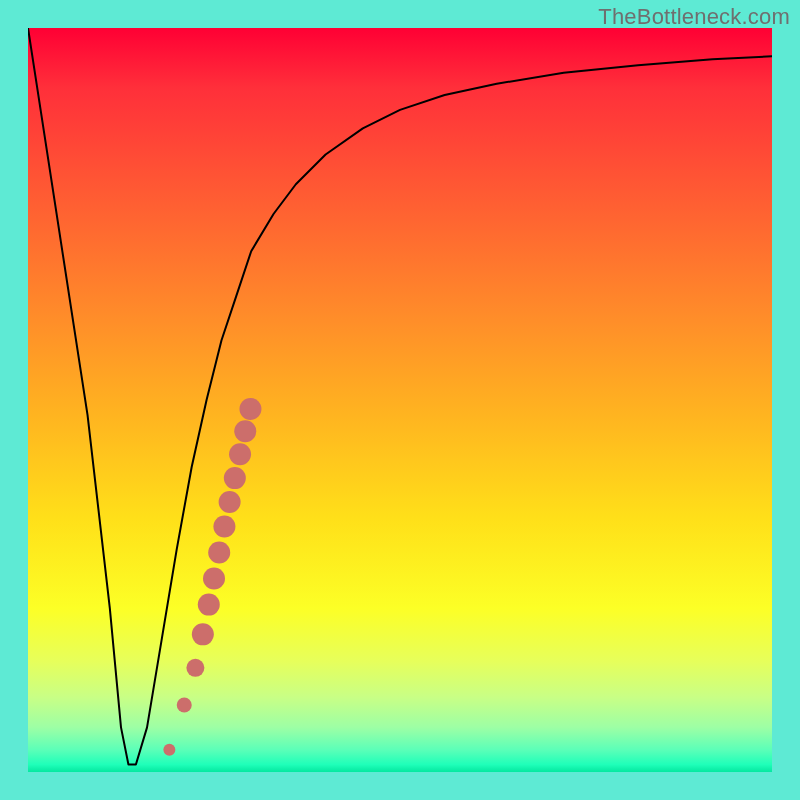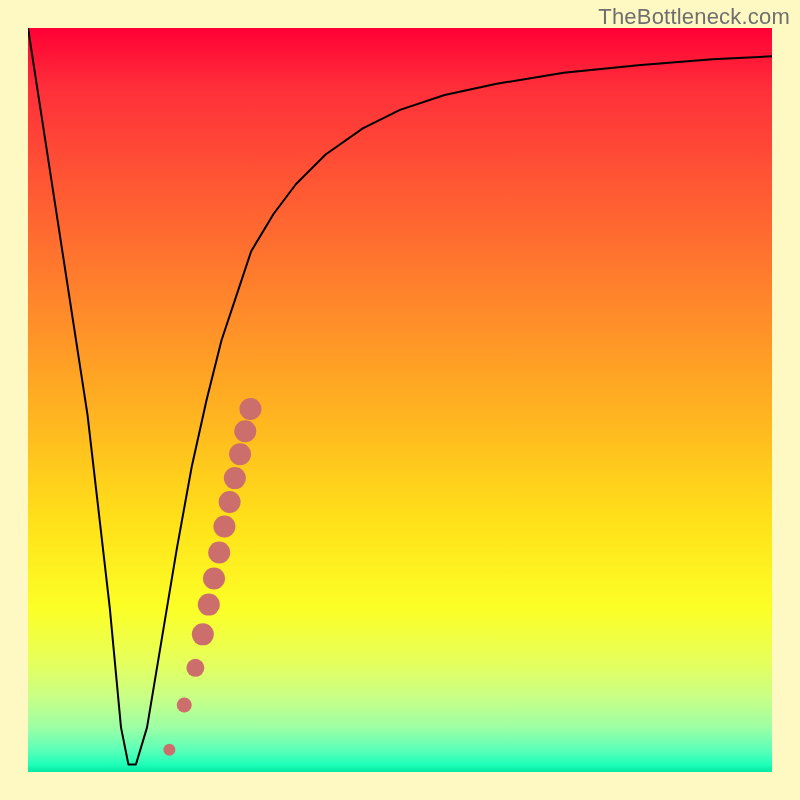--- a/index.html
+++ b/index.html
@@ -10,21 +10,21 @@
     overflow: hidden;
     background: #000;
     font-family: Arial, Helvetica, sans-serif;
   }
   .frame {
     position: absolute;
     left: 0;
     top: 0;
     width: 800px;
     height: 800px;
-    background: #fef9c3;
+    background: #5eead4;
   }
   .plot {
     position: absolute;
     left: 28px;
     top: 28px;
     width: 744px;
     height: 744px;
     overflow: hidden;
   }
   .gradient {

